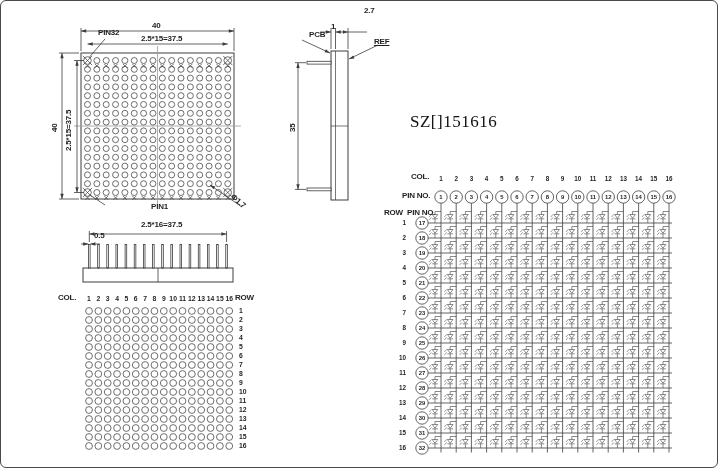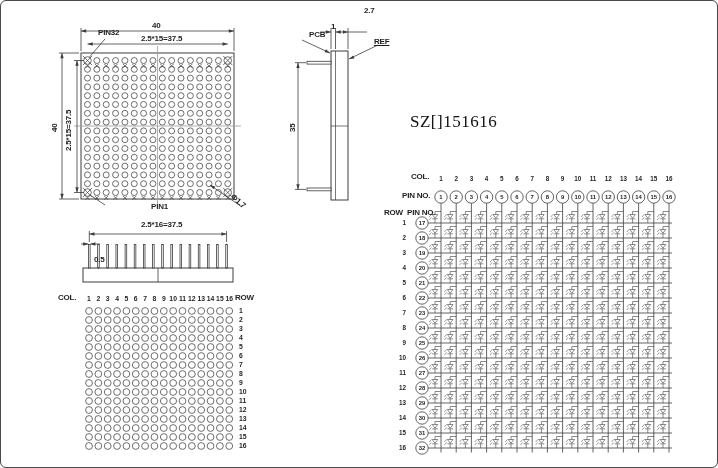--- a/index.html
+++ b/index.html
@@ -1125,21 +1125,21 @@
   <span class="lbl" style="left:107px;top:202px;margin-left:43px;">PIN1</span>
   <span class="lbl rot45" style="left:233px;top:192px;">Φ1.7</span>
 
   <span class="lbl" style="left:286px;top:30px;padding-left:22px;">PCB</span>
   <span class="lbl" style="left:330px;top:22px;">1</span>
   <span class="lbl" style="left:350px;top:6px;margin-left:13px;">2.7</span>
   <span class="lbl" style="left:373px;top:37px;text-decoration:underline;">REF</span>
   <span class="lbl rot" style="left:288px;top:131px;">35</span>
 
   <span class="lbl" style="left:140px;top:220px;">2.5*16=37.5</span>
-  <span class="lbl" style="left:93px;top:231px;margin-top:24px;">0.5</span>
+  <span class="lbl" style="left:93px;top:231px;">0.5</span>
 
   <span class="lbl" style="left:57px;top:293px;">COL.</span>
   <span class="lbl" style="left:234px;top:293px;">ROW</span>
 
   <span class="lbl" style="left:410px;top:172px;">COL.</span>
   <span class="lbl" style="left:401px;top:191px;">PIN NO.</span>
   <span class="lbl" style="left:383px;top:208px;">ROW</span>
   <span class="lbl" style="left:406px;top:208px;">PIN NO.</span>
 </div>
 

